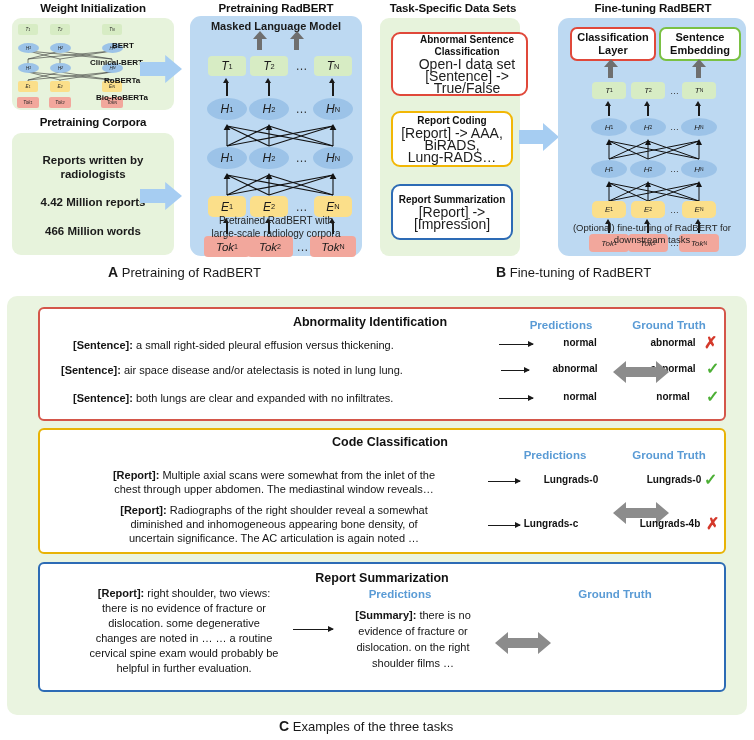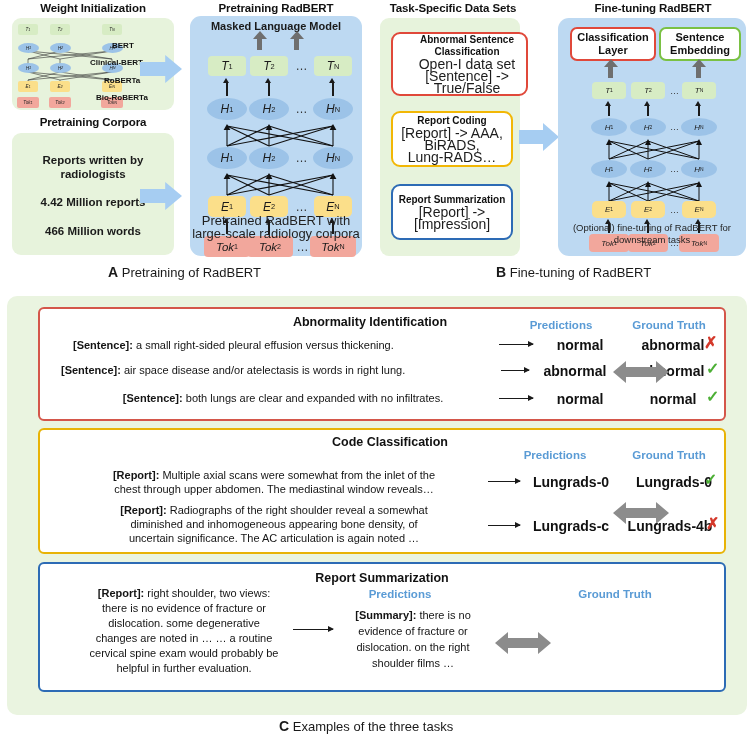--- a/index.html
+++ b/index.html
@@ -67,21 +67,21 @@
   .uparrow{position:absolute;background:#1a1a1a;width:1.6px;}
   .uparrow:before{content:"";position:absolute;left:-2.6px;top:-4.2px;
      border-left:3.4px solid transparent;border-right:3.4px solid transparent;
      border-bottom:5px solid #1a1a1a;}
 
   .bigup{position:absolute;width:5px;background:#6f6f6f;}
   .bigup:before{content:"";position:absolute;left:-4.5px;top:-7px;
      border-left:7px solid transparent;border-right:7px solid transparent;
      border-bottom:8px solid #6f6f6f;}
 
-  .capline{position:absolute;text-align:center;font-size:13px;color:#1f1f1f;line-height:13px;}
+  .capline{position:absolute;text-align:center;font-size:10px;color:#1f1f1f;line-height:13px;}
 
   
   .taskbox{position:absolute;background:#fff;border-radius:9px;
      display:flex;flex-direction:column;align-items:center;justify-content:center;
      text-align:center;line-height:12px;}
   .tb-red{border:2.2px solid #e0483a;padding-left:15px;}
   .tb-yellow{border:2.2px solid #f2b705;}
   .tb-blue{border:2.2px solid #2d6bb5;}
   .tb-h{font-size:10px;font-weight:bold;color:#111;}
   .tb-s{font-size:14px;color:#1c1c1c;}
@@ -101,21 +101,21 @@
   #panelC{position:absolute;left:7px;top:296px;width:740px;height:419px;
      background:#eaf4e0;border-radius:10px;}
   .taskcard{position:absolute;background:#fff;border-radius:6px;}
   .tc-red{border:2.6px solid #d4564a;}
   .tc-yellow{border:2.6px solid #e8b306;}
   .tc-blue{border:2.6px solid #2d6bb5;}
   .tc-title{position:absolute;font-size:12.5px;font-weight:bold;color:#111;text-align:center;}
   .colhead{position:absolute;font-size:11.5px;font-weight:bold;color:#5a9bd5;text-align:center;}
   .ex-line{position:absolute;font-size:11px;color:#141414;line-height:14px;}
   .ex-line b{font-weight:bold;}
-  .val{position:absolute;font-size:14px;font-weight:bold;color:#111;text-align:center;}
+  .val{position:absolute;font-size:10px;font-weight:bold;color:#111;text-align:center;}
   .thinarrow{position:absolute;height:1.4px;background:#1a1a1a;}
   .thinarrow:after{content:"";position:absolute;right:-1px;top:-3.1px;
      border-top:3.8px solid transparent;border-bottom:3.8px solid transparent;
      border-left:6px solid #1a1a1a;}
   .dbl{position:absolute;}
   .dbl svg{display:block;}
   .mark{position:absolute;font-size:16px;font-weight:bold;line-height:1;}
   .mark.x{color:#d4392b;}
   .mark.ok{color:#4caf35;}
 </style>
@@ -416,37 +416,37 @@
 
       <div class="ex-line" style="left:33px;top:29px;width:420px;text-align:left;">
         <b>[Sentence]:</b><span> a small right-sided pleural effusion versus thickening.</span>
       </div>
       <div class="thinarrow" style="left:459px;top:35px;width:34px;"></div>
       <div class="val" style="left:497px;top:28px;width:86px;">normal</div>
       <div class="val" style="left:590px;top:28px;width:86px;">abnormal</div>
       <div class="mark x" style="left:664px;top:26px;">✗</div>
 
       <div class="ex-line" style="left:21px;top:54px;width:440px;text-align:left;">
-        <b>[Sentence]:</b><span> air space disease and/or atelectasis is words in right lung.</span>
+        <b>[Sentence]:</b><span> air space disease and/or atelectasis is noted in lung lung.</span>
       </div>
       <div class="thinarrow" style="left:461px;top:61px;width:28px;"></div>
       <div class="val" style="left:490px;top:54px;width:90px;">abnormal</div>
       <div class="val" style="left:588px;top:54px;width:90px;">abnormal</div>
       <div class="mark ok" style="left:666px;top:52px;">✓</div>
 
       <div class="dbl" style="left:576px;top:50px;">
         <svg width="0" height="0"></svg>
       </div>
       <div class="dbl" style="left:575px;top:50px;">
       </div>
       <svg style="position:absolute;left:573px;top:50px;" width="56" height="26">
         <polygon points="0,13 13,2 13,8 43,8 43,2 56,13 43,24 43,18 13,18 13,24" fill="#8c8c8c"></polygon>
       </svg>
 
-      <div class="ex-line" style="left:33px;top:82px;width:420px;text-align:center;">
+      <div class="ex-line" style="left:33px;top:82px;width:420px;text-align:left;">
         <b>[Sentence]:</b><span> both lungs are clear and expanded with no infiltrates.</span>
       </div>
       <div class="thinarrow" style="left:459px;top:89px;width:34px;"></div>
       <div class="val" style="left:497px;top:82px;width:86px;">normal</div>
       <div class="val" style="left:590px;top:82px;width:86px;">normal</div>
       <div class="mark ok" style="left:666px;top:80px;">✓</div>
     </div>
 
     <div class="taskcard tc-yellow" style="left:31px;top:132px;width:684px;height:122px;">
       <div class="tc-title" style="left:240px;top:5px;width:220px;">Code Classification</div>
@@ -465,21 +465,21 @@
       <svg style="position:absolute;left:573px;top:70px;" width="56" height="26">
         <polygon points="0,13 13,2 13,8 43,8 43,2 56,13 43,24 43,18 13,18 13,24" fill="#8c8c8c"></polygon>
       </svg>
 
       <div class="ex-line" style="left:24px;top:73px;width:420px;text-align:center;">
         <b>[Report]:</b><span>  Radiographs of the right shoulder reveal a somewhat</span><br>
         <span>diminished and inhomogeneous appearing bone density, of</span><br>
         <span>uncertain significance. The AC articulation is again noted …</span>
       </div>
       <div class="thinarrow" style="left:448px;top:95px;width:32px;"></div>
-      <div class="val" style="left:481px;top:88px;width:100px;">Lungrads-c</div>
+      <div class="val" style="left:461px;top:88px;width:100px;">Lungrads-c</div>
       <div class="val" style="left:580px;top:88px;width:100px;">Lungrads-4b</div>
       <div class="mark x" style="left:666px;top:86px;">✗</div>
     </div>
 
     <div class="taskcard tc-blue" style="left:31px;top:266px;width:684px;height:126px;">
       <div class="tc-title" style="left:212px;top:7px;width:260px;">Report Summarization</div>
       <div class="colhead" style="left:300px;top:24px;width:120px;">Predictions</div>
       <div class="colhead" style="left:505px;top:24px;width:140px;">Ground Truth</div>
 
       <div class="ex-line" style="left:14px;top:22px;width:260px;text-align:center;line-height:15px;">

